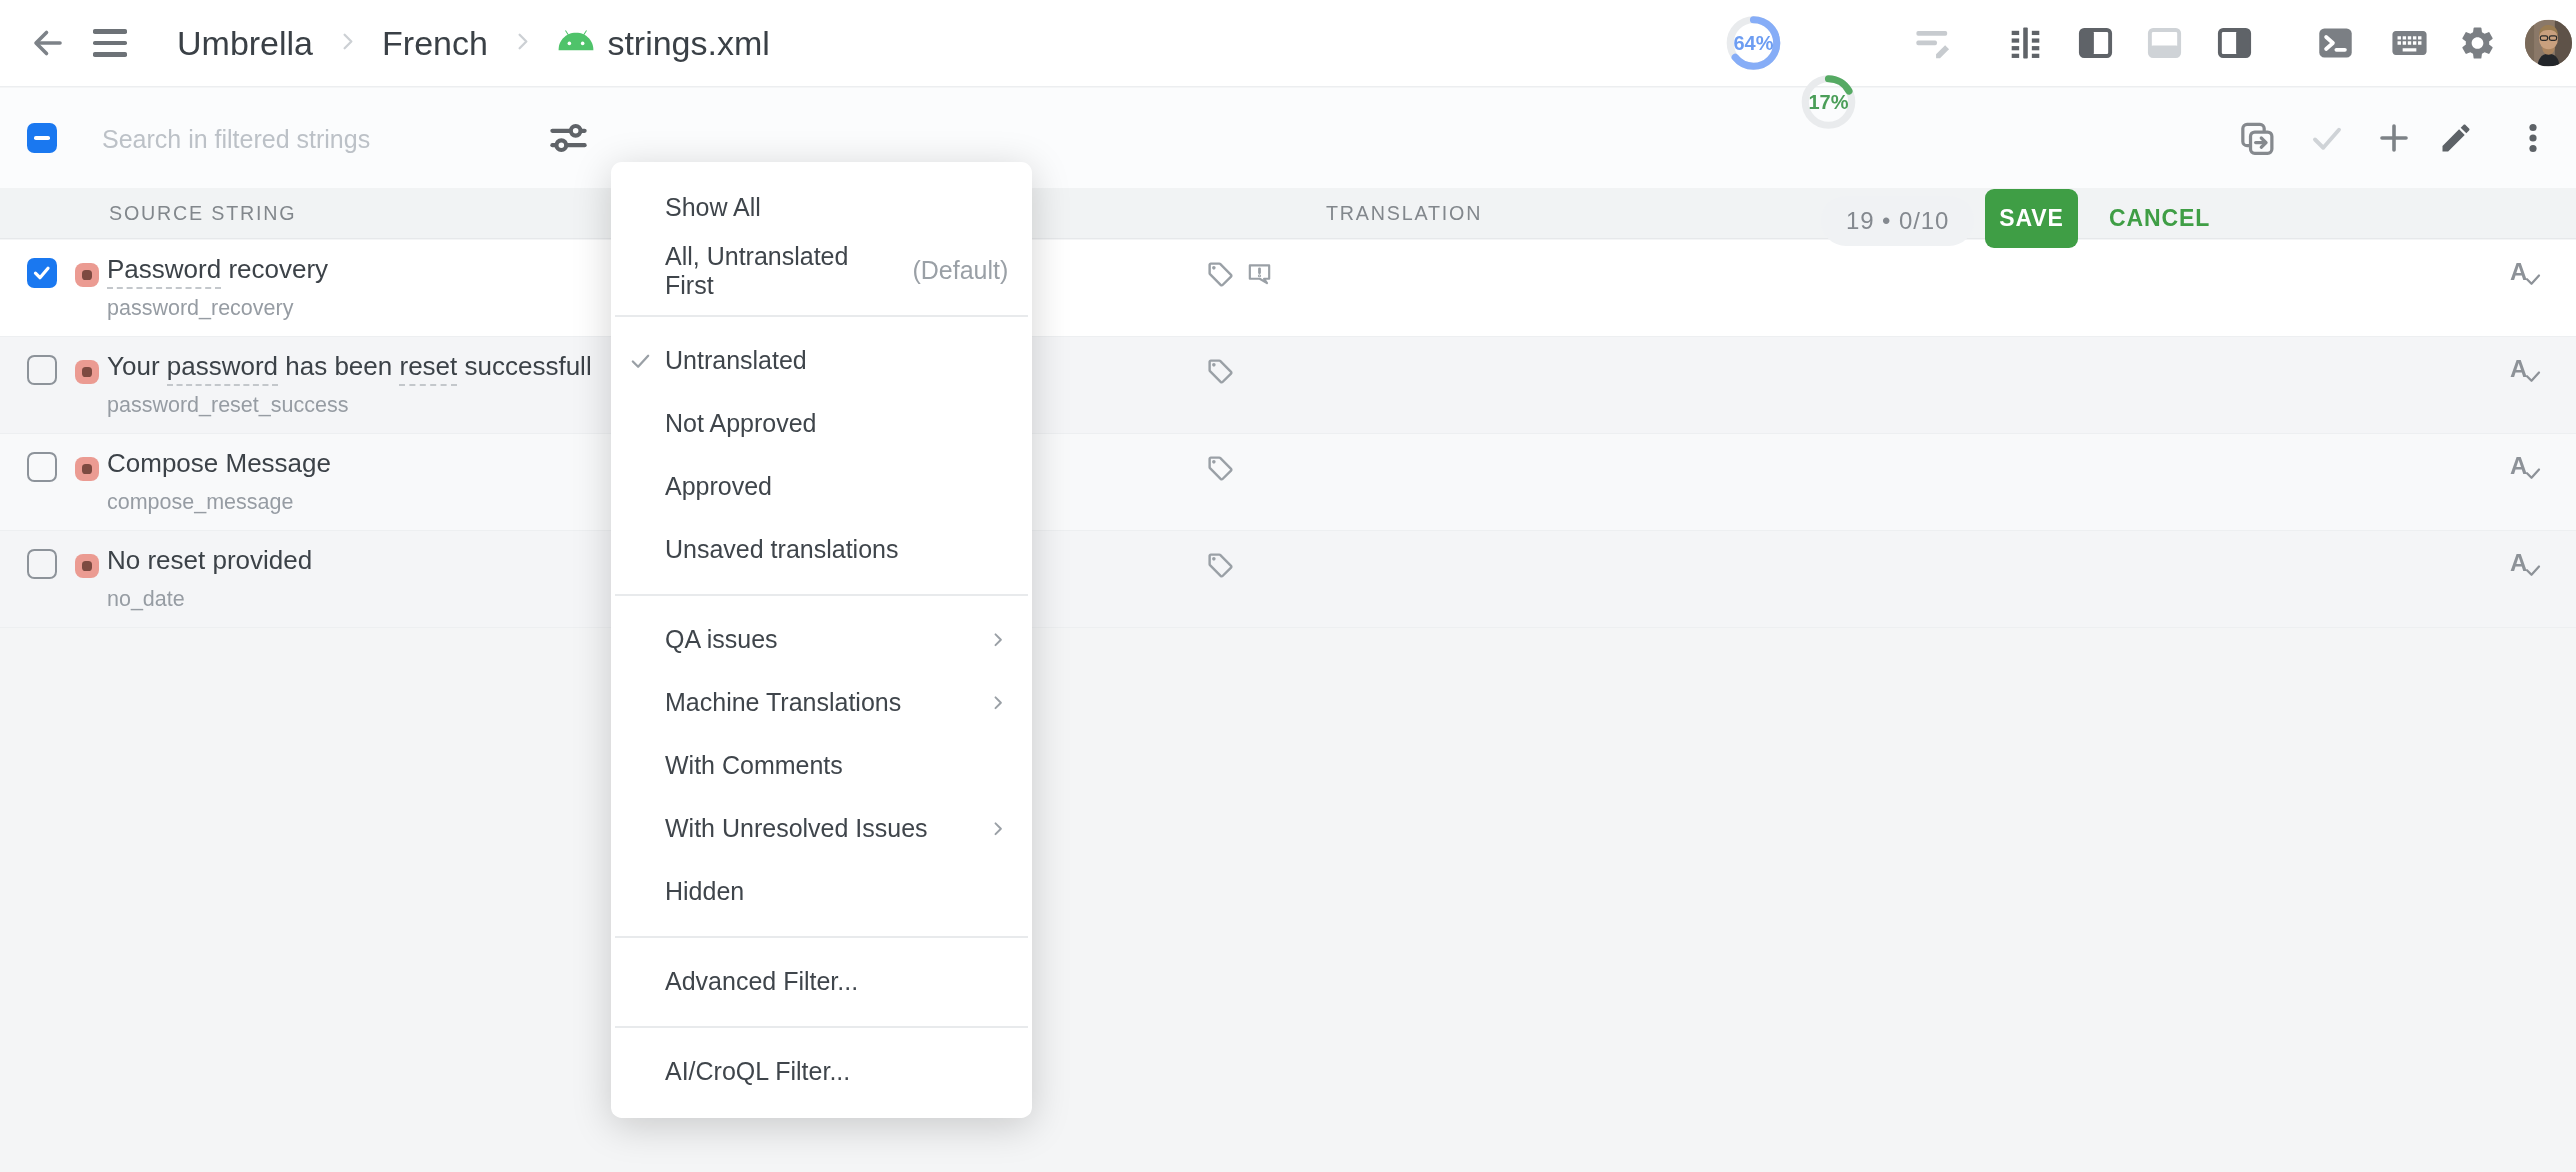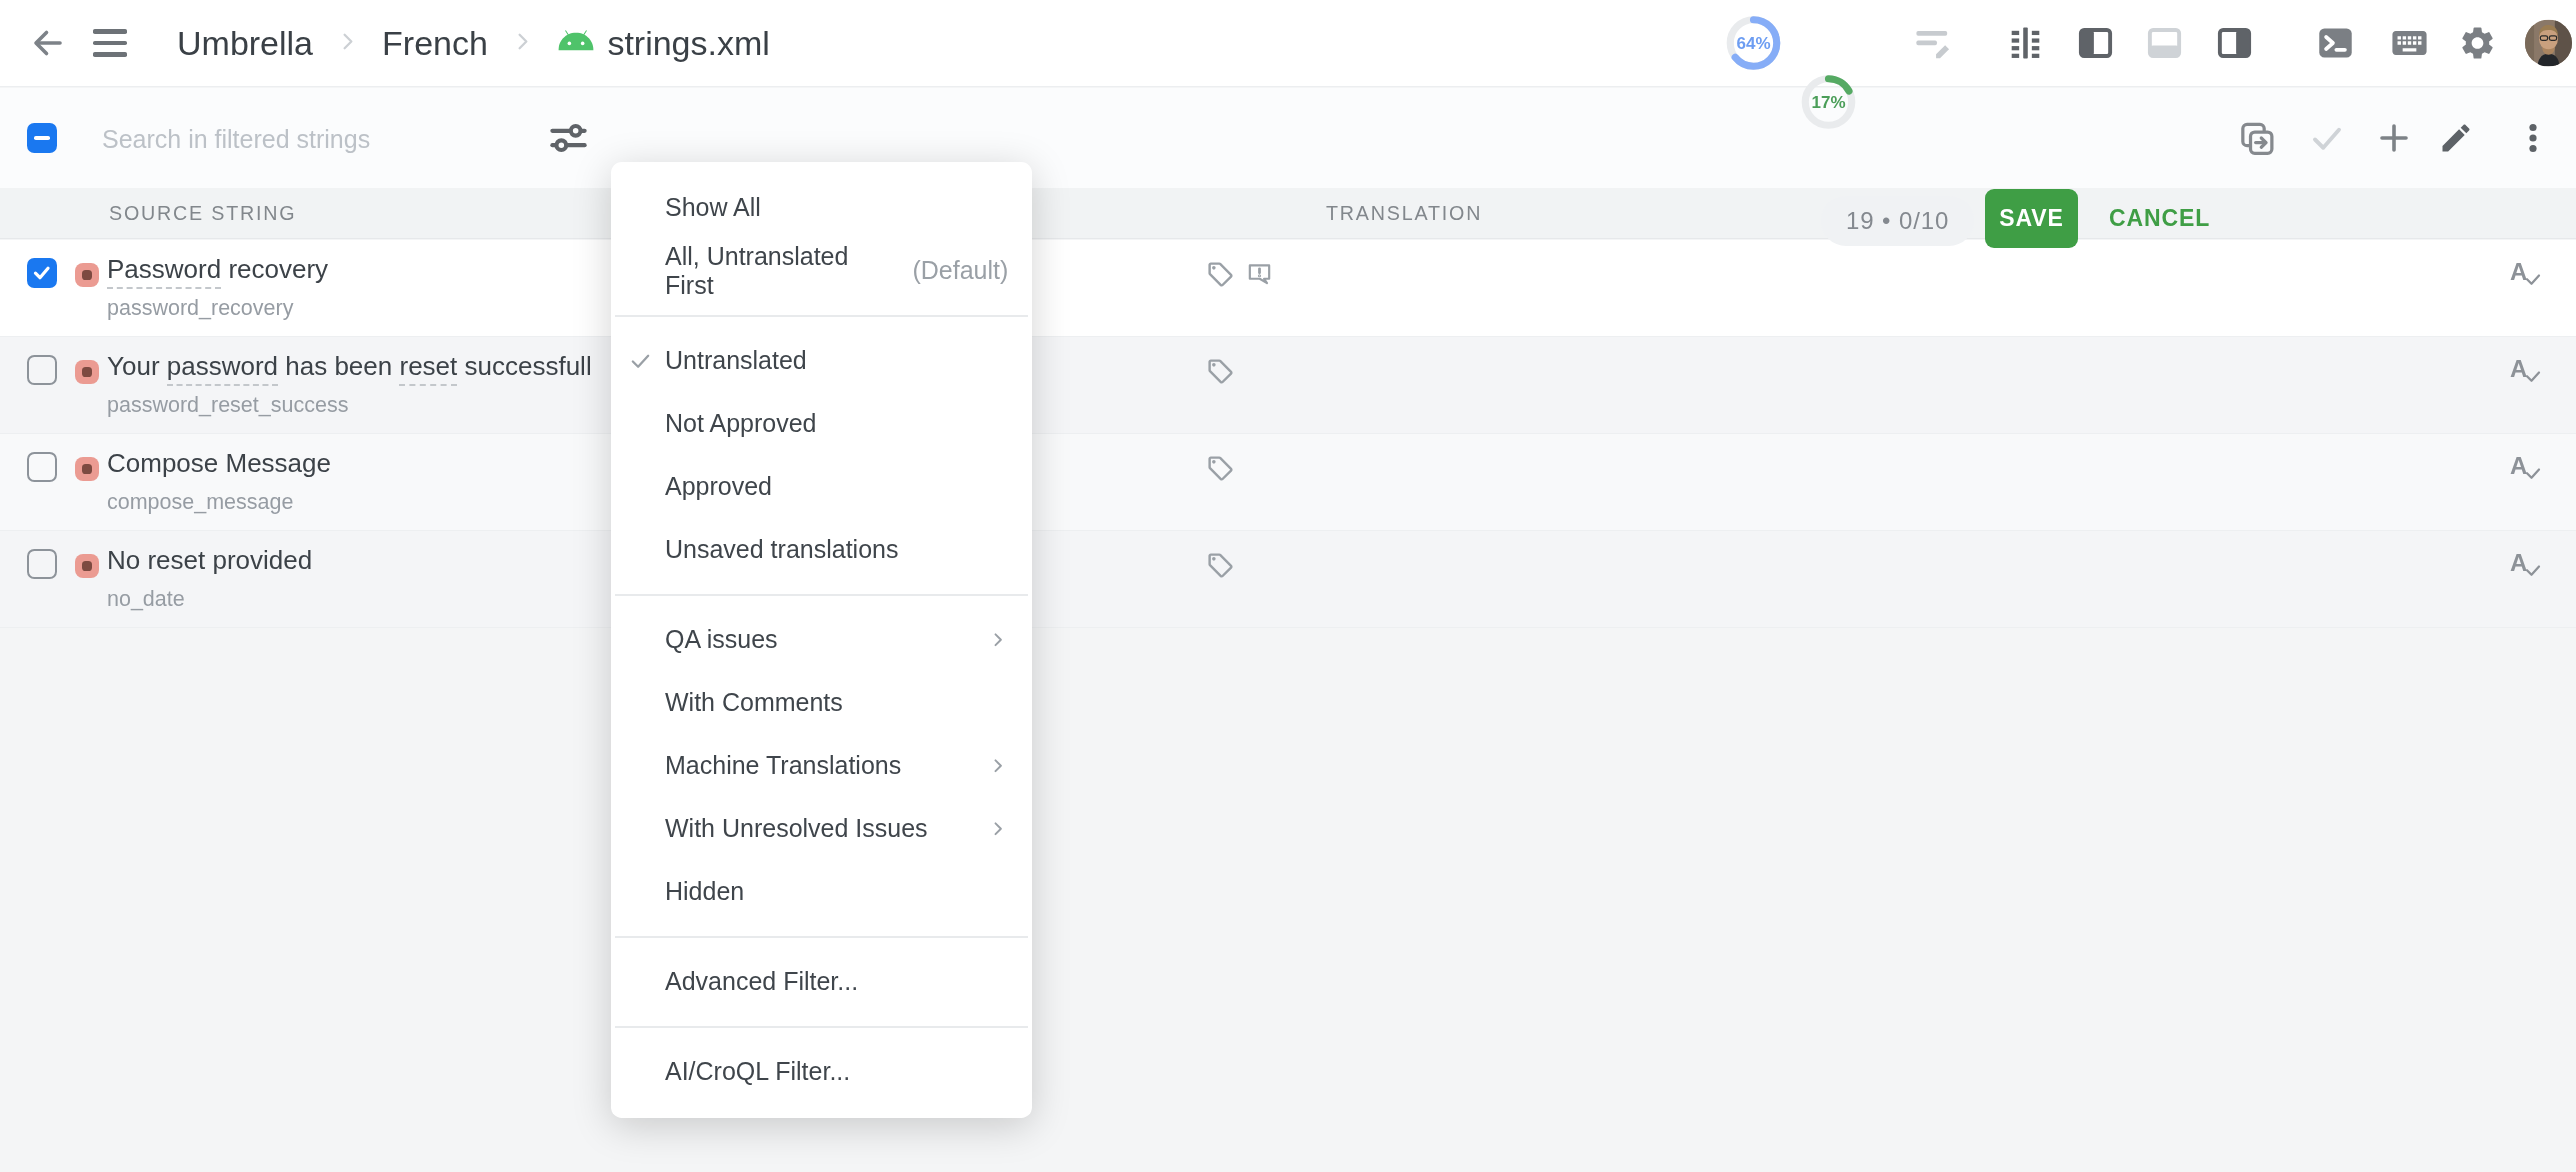--- a/index.html
+++ b/index.html
@@ -13,21 +13,21 @@
   .burger{margin-left:27px;display:flex;flex-direction:column;gap:7.2px;}
   .burger i{display:block;width:34px;height:4.5px;background:#6d7277;border-radius:1.8px;}
   .crumbs{display:flex;align-items:center;margin-left:50px;gap:23px;}
   .crumb{font-size:34px;color:#3a4046;font-weight:500;cursor:pointer;}
   .filecrumb{display:flex;align-items:center;gap:12.5px;cursor:pointer;}
 
   .hright{position:absolute;right:0;top:0;height:86px;width:903px;}
   .hr-abs{position:absolute;top:50%;transform:translateY(-50%);}
   .prog{width:59px;height:59px;position:relative;}
   .prog svg{position:absolute;left:0;top:0;}
-  .pv{position:absolute;left:0;top:0;width:59px;height:59px;display:flex;align-items:center;justify-content:center;font-size:17px;font-weight:bold;}
+  .pv{position:absolute;left:0;top:0;width:59px;height:59px;display:flex;align-items:center;justify-content:center;font-size:20px;font-weight:bold;}
 
   
   .toolbar{position:absolute;left:0;top:88px;width:2576px;height:100px;background:#fbfcfd;z-index:4;}
   .cbx{width:30px;height:30px;border-radius:7.2px;}
   .cbx.filled{background:#1a78f0;display:flex;align-items:center;justify-content:center;}
   .cbx.filled .minus{width:16px;height:3.6px;background:#fff;border-radius:1.8px;}
   .searchin{position:absolute;left:100px;top:25px;width:429px;height:50px;border:none;outline:none;background:transparent;font-family:"Liberation Sans",sans-serif;font-size:25px;color:#3f454b;}
   .searchin::placeholder{color:#bcc1c7;}
   .filterbtn{position:absolute;left:613px;top:100px;width:68px;height:59px;background:#e9ebed;border-radius:9px;display:flex;flex-direction:column;align-items:center;justify-content:center;gap:7.2px;cursor:pointer;}
   .filterbtn i{display:block;background:#3f454b;border-radius:0.9px;}
@@ -433,35 +433,35 @@
     <span class="mlabel">QA issues</span>
 
     <span class="msub">
       <svg width="21.5" height="21.5" viewBox="0 0 24 24" fill="none" stroke="#9aa0a6" stroke-width="2.2" stroke-linecap="round" stroke-linejoin="round">
               <polyline points="9.5,6 15.5,12 9.5,18"></polyline>
             </svg>
     </span>
   </div>
         <div class="mi">
 
-    <span class="mlabel">With Comments</span>
-
-  </div>
-        <div class="mi">
-
     <span class="mlabel">Machine Translations</span>
 
     <span class="msub">
       <svg width="21.5" height="21.5" viewBox="0 0 24 24" fill="none" stroke="#9aa0a6" stroke-width="2.2" stroke-linecap="round" stroke-linejoin="round">
               <polyline points="9.5,6 15.5,12 9.5,18"></polyline>
             </svg>
     </span>
   </div>
         <div class="mi">
 
+    <span class="mlabel">With Comments</span>
+
+  </div>
+        <div class="mi">
+
     <span class="mlabel">With Unresolved Issues</span>
 
     <span class="msub">
       <svg width="21.5" height="21.5" viewBox="0 0 24 24" fill="none" stroke="#9aa0a6" stroke-width="2.2" stroke-linecap="round" stroke-linejoin="round">
               <polyline points="9.5,6 15.5,12 9.5,18"></polyline>
             </svg>
     </span>
   </div>
         <div class="mi">
 

